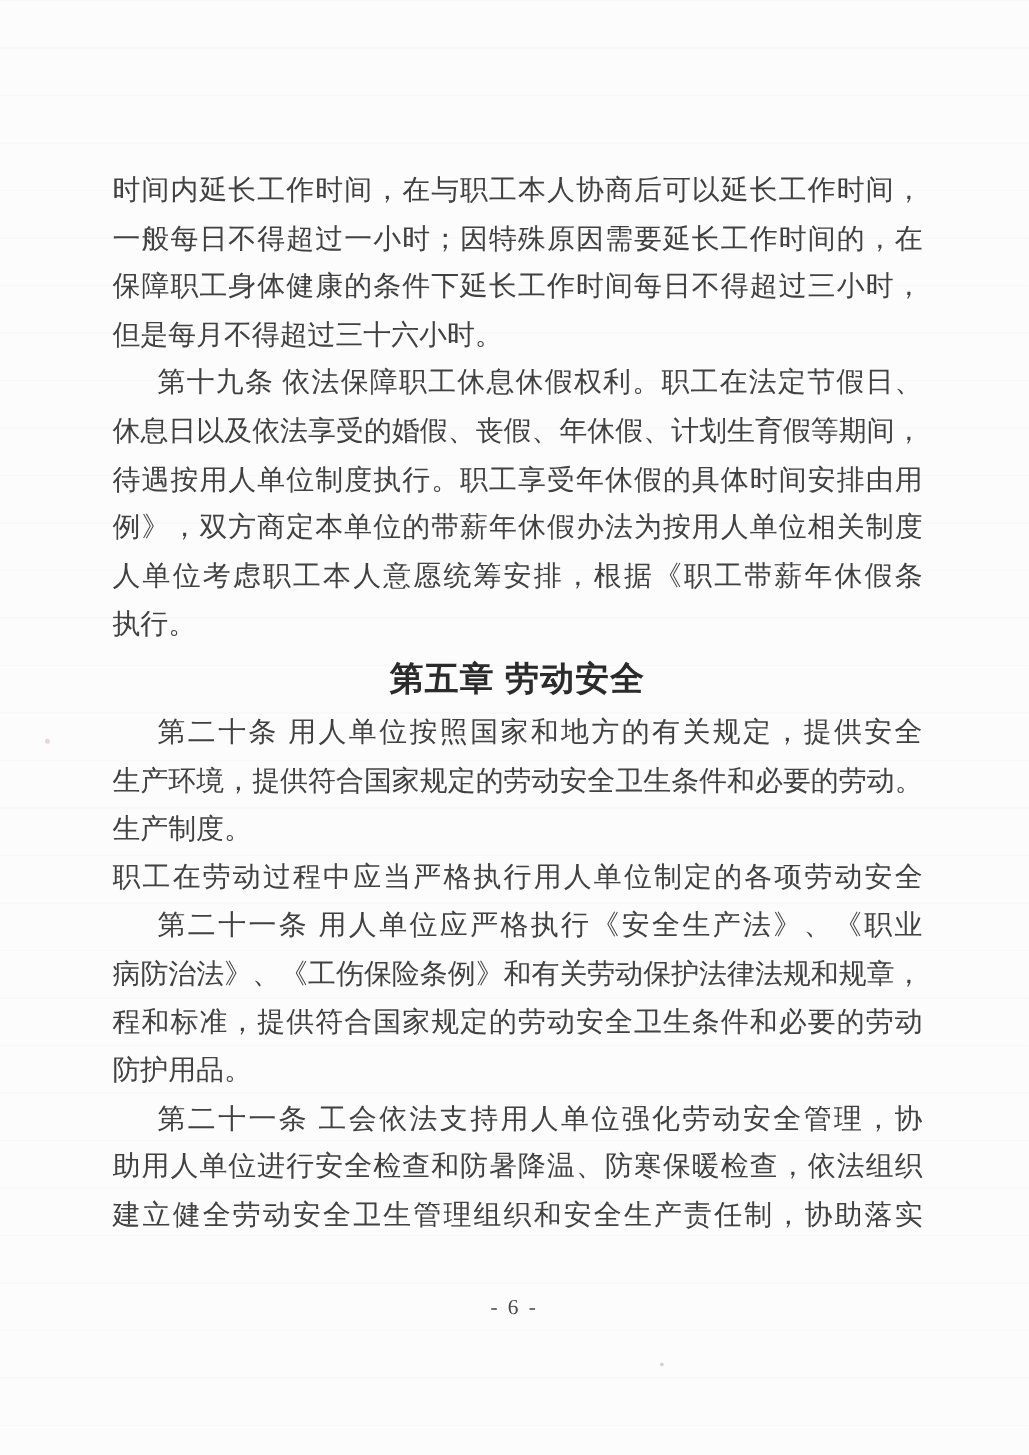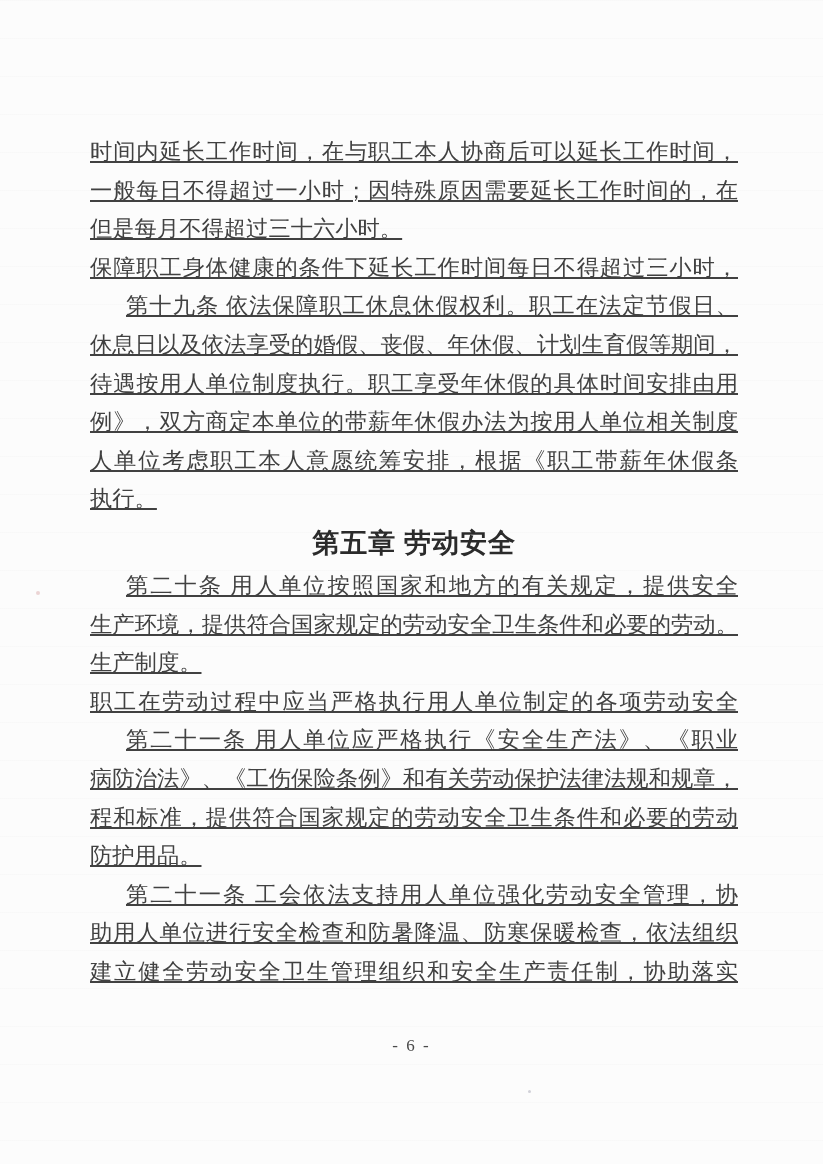--- a/index.html
+++ b/index.html
@@ -21,31 +21,31 @@
   .page { position: absolute; inset: 0; }
   .content {
     position: absolute;
     left: 90px;
     top: 133px;
     width: 648px;
     color: #414141;
     font-size: 22.3px;
     line-height: 38.6px;
   }
-  .para { margin: 0; padding: 0; text-decoration: underline; }
+  .para { margin: 0; padding: 0; }
   .line {
     white-space: nowrap;
     overflow: hidden;
     text-align: justify;
     text-align-last: justify;
   }
   .line.last { text-align-last: left; }
   .line.indent { text-indent: 36px; }
   .heading {
-    font-family: Liberation Serif, serif;
+    font-family: Liberation Sans, sans-serif;
     font-weight: 700;
     font-size: 27px;
     color: #2b2b2b;
     text-align: center;
     margin: 3px 0;
     height: 42px;
     line-height: 42px;
     letter-spacing: 1px;
   }
   .page-number {
@@ -64,22 +64,22 @@
 </style>
 </head>
 <body>
 
 <div class="page">
   <main class="content">
 
     <section class="para">
       <div class="line">时间内延长工作时间，在与职工本人协商后可以延长工作时间，</div>
       <div class="line">一般每日不得超过一小时；因特殊原因需要延长工作时间的，在</div>
+      <div class="line">保障职工身体健康的条件下延长工作时间每日不得超过三小时，</div>
       <div class="line last">但是每月不得超过三十六小时。</div>
-      <div class="line">保障职工身体健康的条件下延长工作时间每日不得超过三小时，</div>
     </section>
 
     <section class="para">
       <div class="line indent">第十九条 依法保障职工休息休假权利。职工在法定节假日、</div>
       <div class="line">休息日以及依法享受的婚假、丧假、年休假、计划生育假等期间，</div>
       <div class="line">待遇按用人单位制度执行。职工享受年休假的具体时间安排由用</div>
       <div class="line">例》，双方商定本单位的带薪年休假办法为按用人单位相关制度</div>
       <div class="line">人单位考虑职工本人意愿统筹安排，根据《职工带薪年休假条</div>
       <div class="line last">执行。</div>
     </section>

